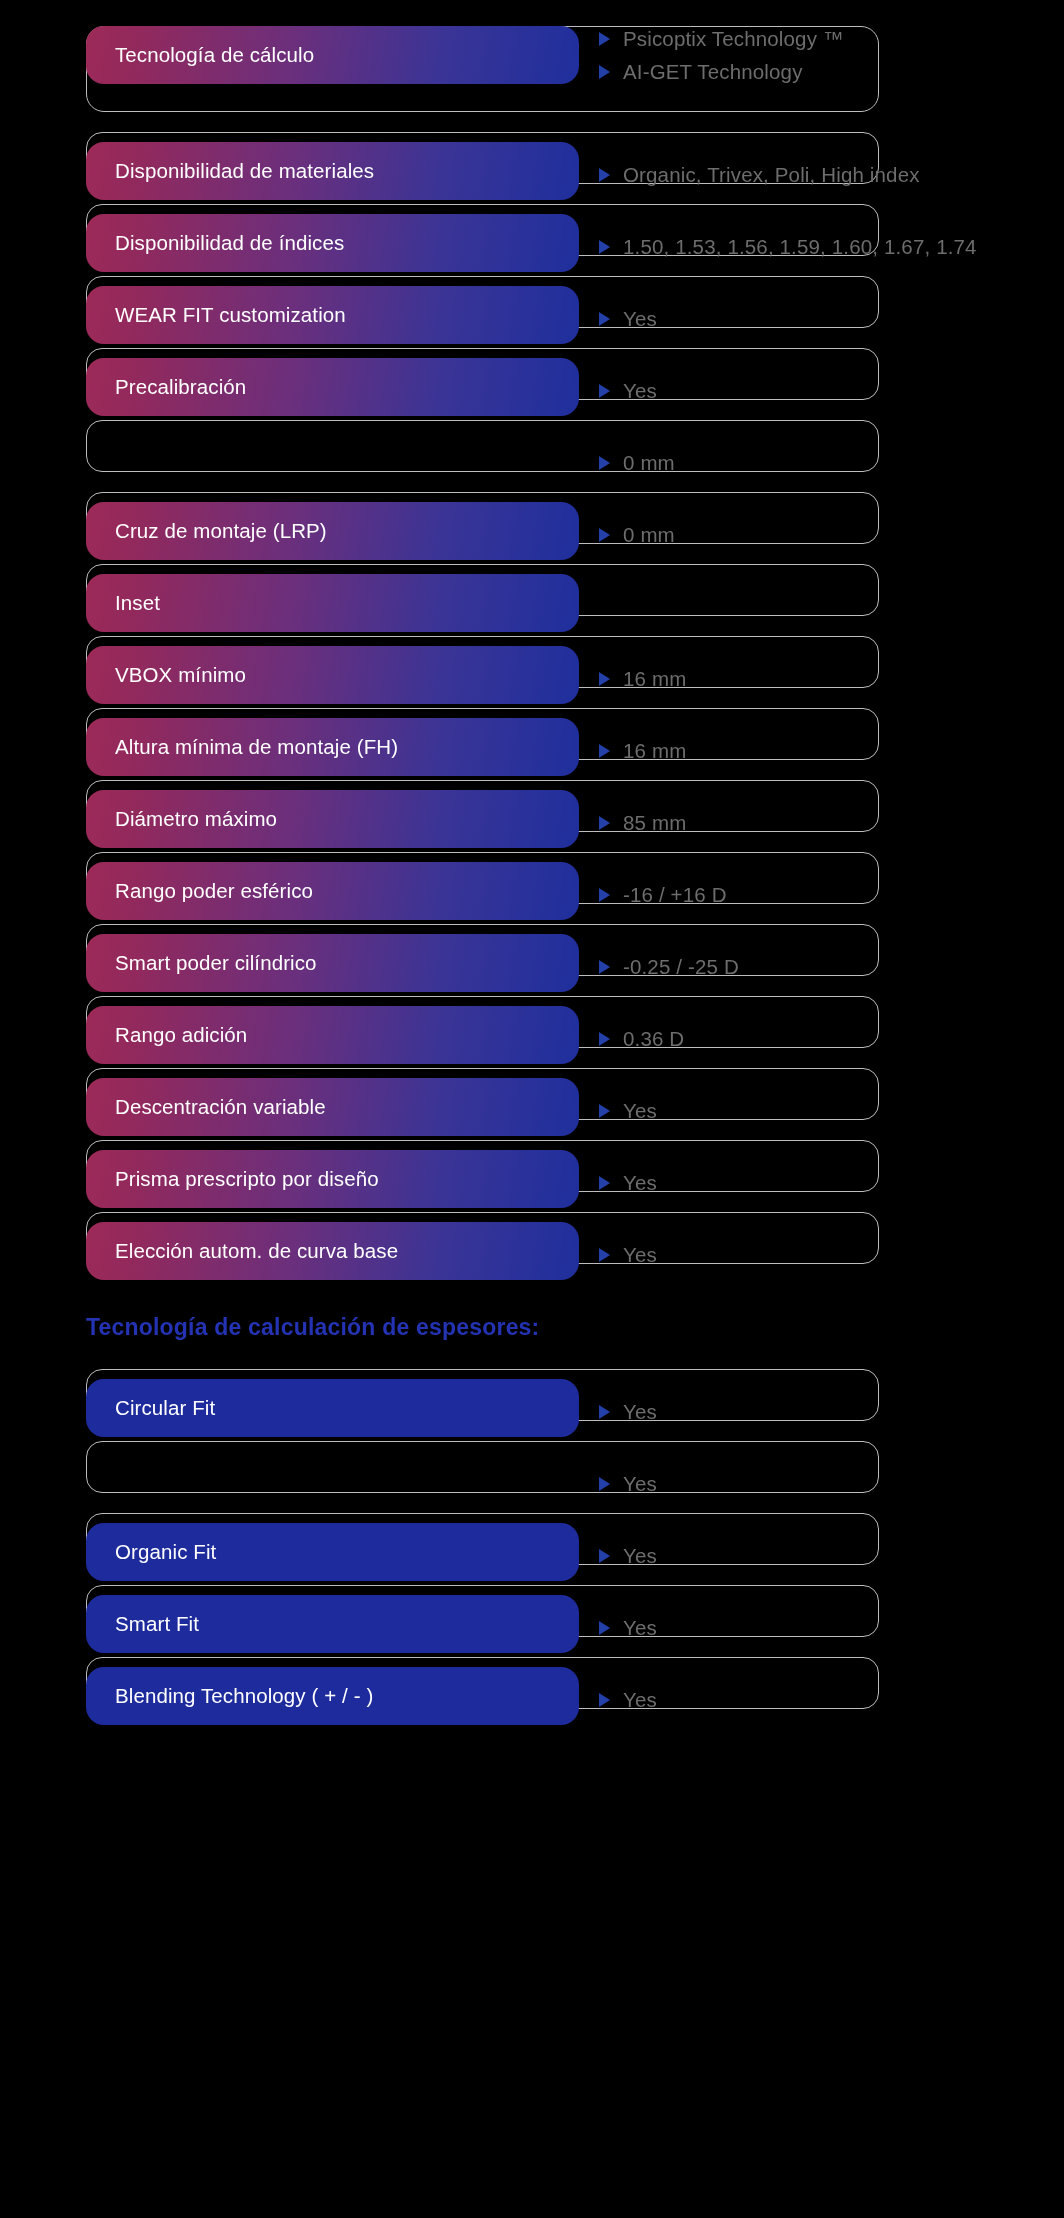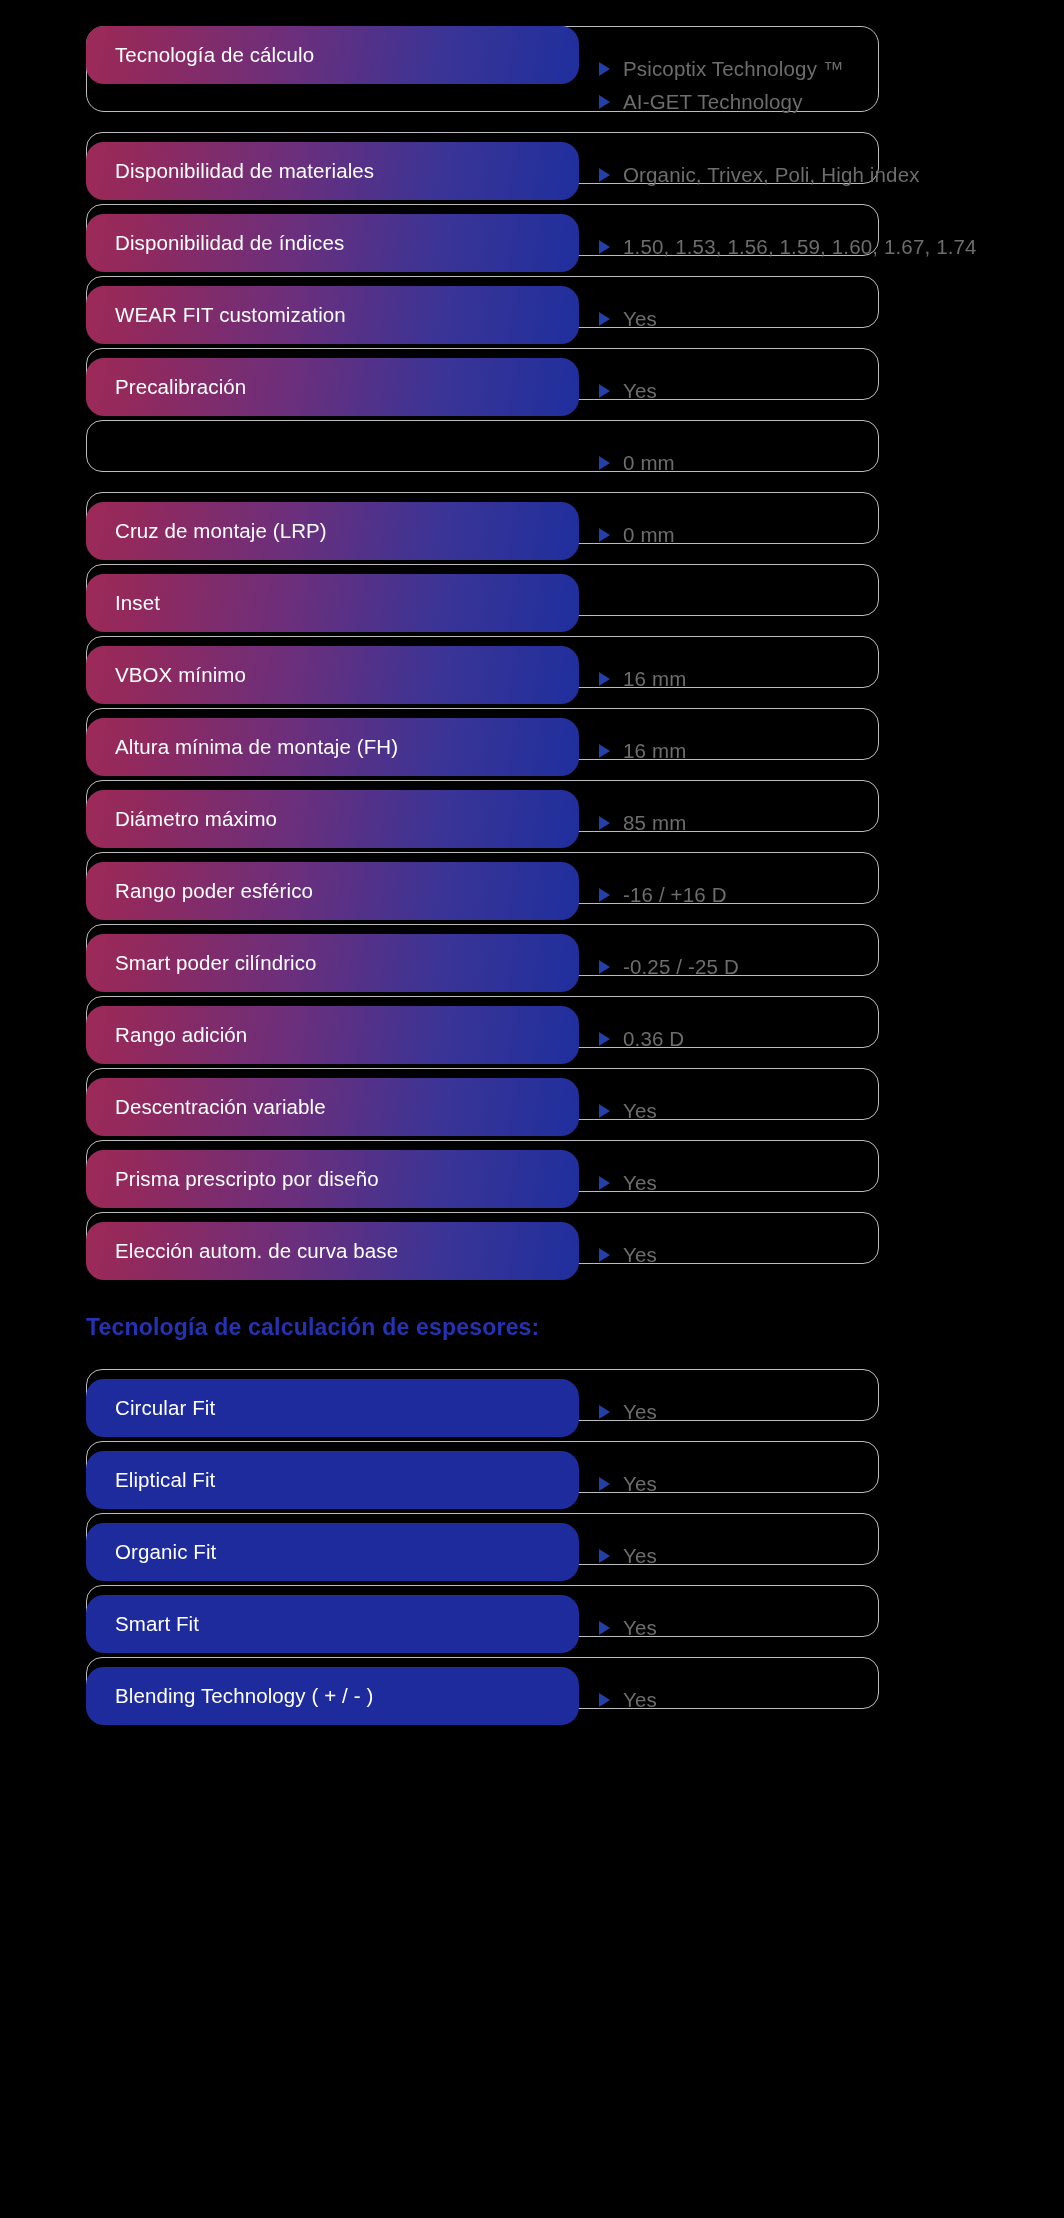--- a/index.html
+++ b/index.html
@@ -80,21 +80,21 @@
     left: 552px;
     right: 40px;
     top: 0;
     bottom: 0;
     display: flex;
     flex-direction: column;
     justify-content: flex-end;
     z-index: 3;
   }
   .spec-row.tall .row-value {
-    justify-content: flex-end;
+    justify-content: flex-start;
   }
 
   .value-line {
     display: flex;
     align-items: center;
     height: 30px;
   }
   .spec-row.tall .value-line { height: 33px; }
 
   .bullet-icon {
@@ -336,21 +336,20 @@
         <div class="value-line">
           <svg class="bullet-icon" viewBox="0 0 13 16">
             <polygon points="1,1 12,8 1,15" fill="#2340a8"></polygon>
           </svg>
           <span class="value-text">Yes</span>
         </div>
       </div>
     </div>
     <div class="spec-row solid">
       <div class="row-frame"></div>
-      <div class="row-label">Eliptical Fit</div>
       <div class="row-value">
         <div class="value-line">
           <svg class="bullet-icon" viewBox="0 0 13 16">
             <polygon points="1,1 12,8 1,15" fill="#2340a8"></polygon>
           </svg>
           <span class="value-text">Yes</span>
         </div>
       </div>
     </div>
     <div class="spec-row solid">

